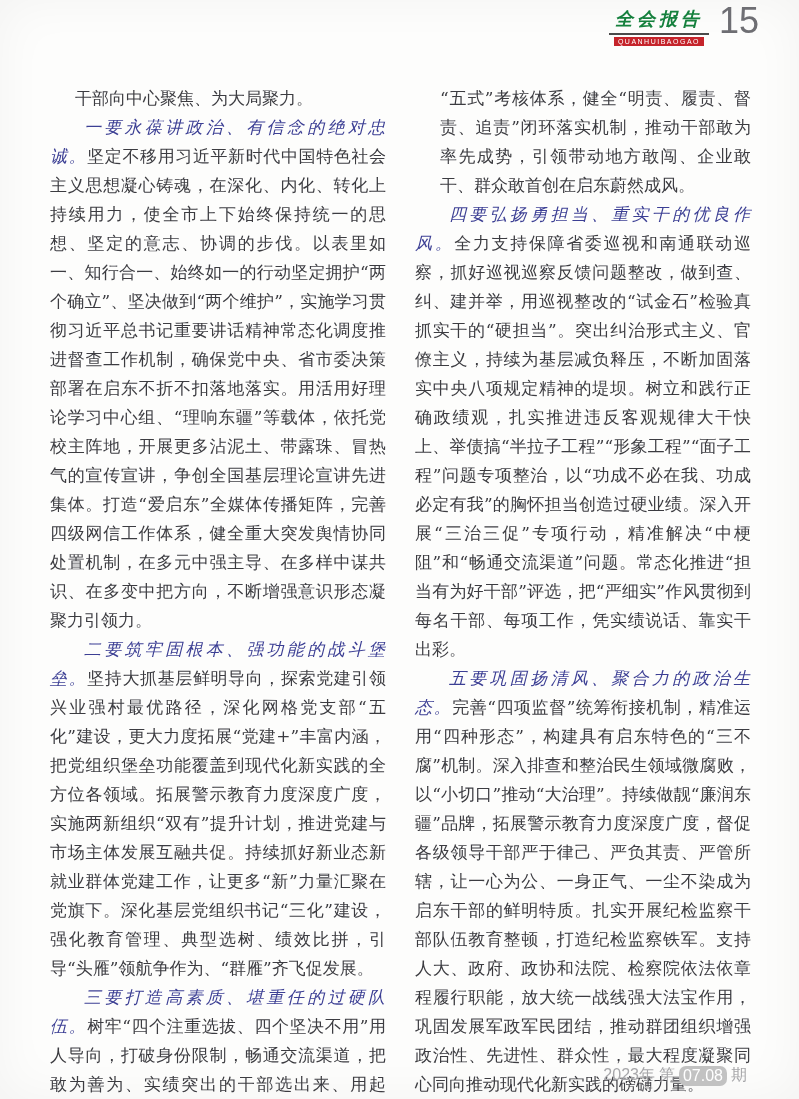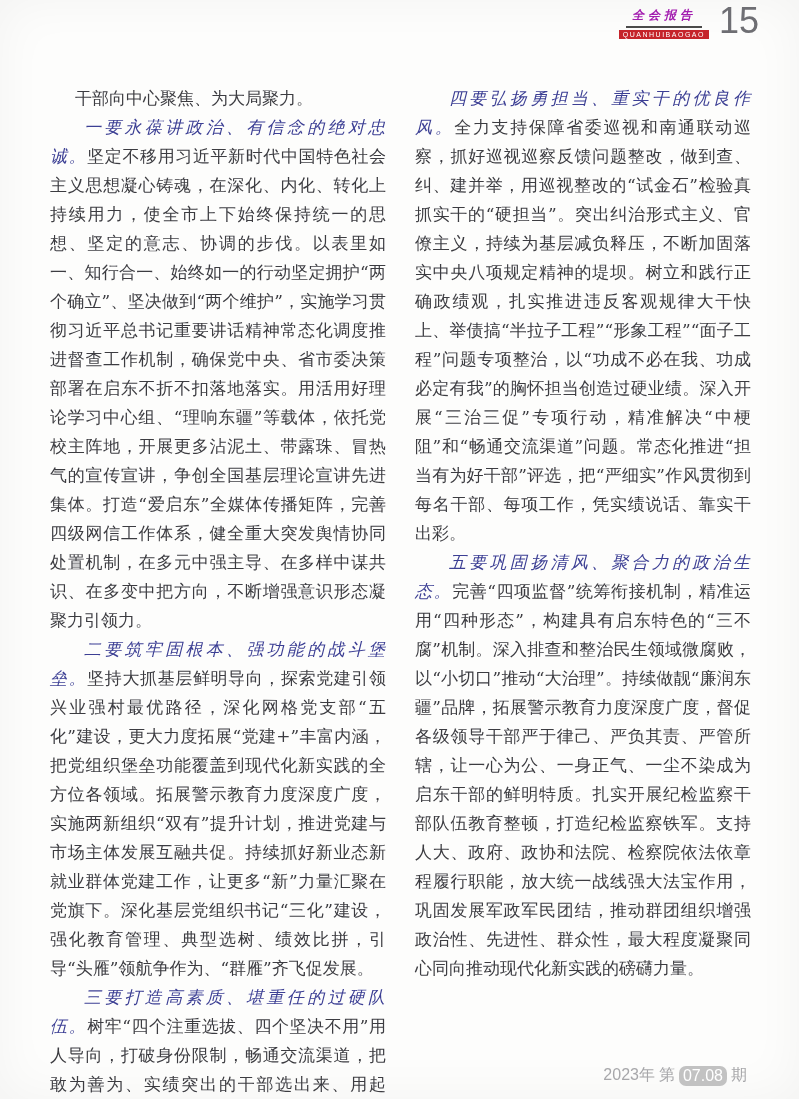--- a/index.html
+++ b/index.html
@@ -12,21 +12,21 @@
     font-family:"DejaVu Serif","Liberation Serif",serif;
     overflow:hidden;
   }
   
   .header{
     position:absolute;top:6px;right:40px;
     display:flex;align-items:flex-start;
   }
   .masthead{display:flex;flex-direction:column;align-items:center;}
   .masthead-title{
-    color:#a21caf;font-size:12px;font-weight:bold;font-style:italic;
+    color:#15803d;font-size:18px;font-weight:bold;font-style:italic;
     letter-spacing:4px;padding:1px 6px 2px;
     border-bottom:2px solid #4a4a4a;
     font-family:"DejaVu Serif","Liberation Serif",serif;
   }
   .masthead-sub{
     margin-top:2px;background:#c5242b;color:#ffffff;
     font-size:7px;letter-spacing:1.5px;padding:1px 4px;
     font-family:"Liberation Sans","DejaVu Sans",sans-serif;
   }
   .page-number{
@@ -75,20 +75,21 @@
   <div class="columns">
 
     <section class="column">
       <p class="no-indent">干部向中心聚焦、为大局聚力。</p>
       <p><span class="lead">一要永葆讲政治、有信念的绝对忠诚。</span><span>坚定不移用习近平新时代中国特色社会主义思想凝心铸魂，在深化、内化、转化上持续用力，使全市上下始终保持统一的思想、坚定的意志、协调的步伐。以表里如一、知行合一、始终如一的行动坚定拥护“两个确立”、坚决做到“两个维护”，实施学习贯彻习近平总书记重要讲话精神常态化调度推进督查工作机制，确保党中央、省市委决策部署在启东不折不扣落地落实。用活用好理论学习中心组、“理响东疆”等载体，依托党校主阵地，开展更多沾泥土、带露珠、冒热气的宣传宣讲，争创全国基层理论宣讲先进集体。打造“爱启东”全媒体传播矩阵，完善四级网信工作体系，健全重大突发舆情协同处置机制，在多元中强主导、在多样中谋共识、在多变中把方向，不断增强意识形态凝聚力引领力。</span></p>
       <p><span class="lead">二要筑牢固根本、强功能的战斗堡垒。</span><span>坚持大抓基层鲜明导向，探索党建引领兴业强村最优路径，深化网格党支部“五化”建设，更大力度拓展“党建+”丰富内涵，把党组织堡垒功能覆盖到现代化新实践的全方位各领域。拓展警示教育力度深度广度，实施两新组织“双有”提升计划，推进党建与市场主体发展互融共促。持续抓好新业态新就业群体党建工作，让更多“新”力量汇聚在党旗下。深化基层党组织书记“三化”建设，强化教育管理、典型选树、绩效比拼，引导“头雁”领航争作为、“群雁”齐飞促发展。</span></p>
       <p><span class="lead">三要打造高素质、堪重任的过硬队伍。</span><span>树牢“四个注重选拔、四个坚决不用”用人导向，打破身份限制，畅通交流渠道，把敢为善为、实绩突出的干部选出来、用起来。强化政治能力、专业能力“双提升”，注重斗争精神和斗争本领养成，不断拉长本领短板、弥补经验欠缺，努力培养堪当现代化建设重任的闯将、干将、猛将。深化年轻干部“菁鹰启航”工程，推动年轻干部到一线攻坚、在一线锤炼、从一线成长，涵养干部队伍源头活水。持续增强“三项机制”的穿透力引领力，优化</span></p>
     </section>
 
     <section class="column">
+      <p class="no-indent">“五式”考核体系，健全“明责、履责、督责、追责”闭环落实机制，推动干部敢为率先成势，引领带动地方敢闯、企业敢干、群众敢首创在启东蔚然成风。</p>
       <p><span class="lead">四要弘扬勇担当、重实干的优良作风。</span><span>全力支持保障省委巡视和南通联动巡察，抓好巡视巡察反馈问题整改，做到查、纠、建并举，用巡视整改的“试金石”检验真抓实干的“硬担当”。突出纠治形式主义、官僚主义，持续为基层减负释压，不断加固落实中央八项规定精神的堤坝。树立和践行正确政绩观，扎实推进违反客观规律大干快上、举债搞“半拉子工程”“形象工程”“面子工程”问题专项整治，以“功成不必在我、功成必定有我”的胸怀担当创造过硬业绩。深入开展“三治三促”专项行动，精准解决“中梗阻”和“畅通交流渠道”问题。常态化推进“担当有为好干部”评选，把“严细实”作风贯彻到每名干部、每项工作，凭实绩说话、靠实干出彩。</span></p>
       <p><span class="lead">五要巩固扬清风、聚合力的政治生态。</span><span>完善“四项监督”统筹衔接机制，精准运用“四种形态”，构建具有启东特色的“三不腐”机制。深入排查和整治民生领域微腐败，以“小切口”推动“大治理”。持续做靓“廉润东疆”品牌，拓展警示教育力度深度广度，督促各级领导干部严于律己、严负其责、严管所辖，让一心为公、一身正气、一尘不染成为启东干部的鲜明特质。扎实开展纪检监察干部队伍教育整顿，打造纪检监察铁军。支持人大、政府、政协和法院、检察院依法依章程履行职能，放大统一战线强大法宝作用，巩固发展军政军民团结，推动群团组织增强政治性、先进性、群众性，最大程度凝聚同心同向推动现代化新实践的磅礴力量。</span></p>
 
     </section>
 
   </div>
 
   <div class="footer">
     <span>2023年</span>
     <span>第</span>

